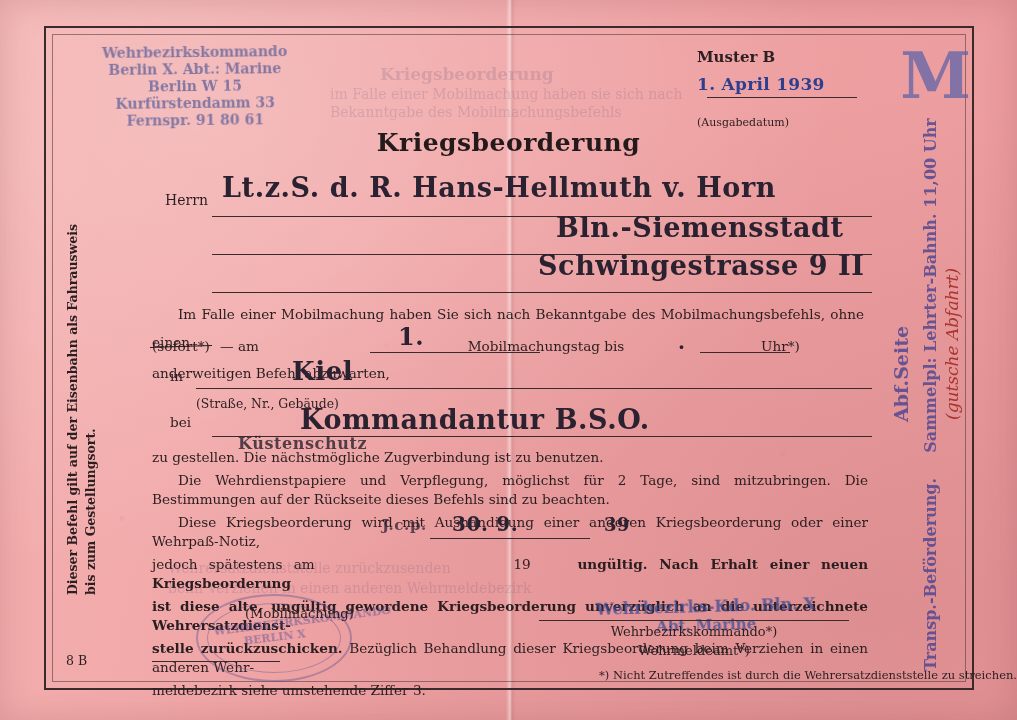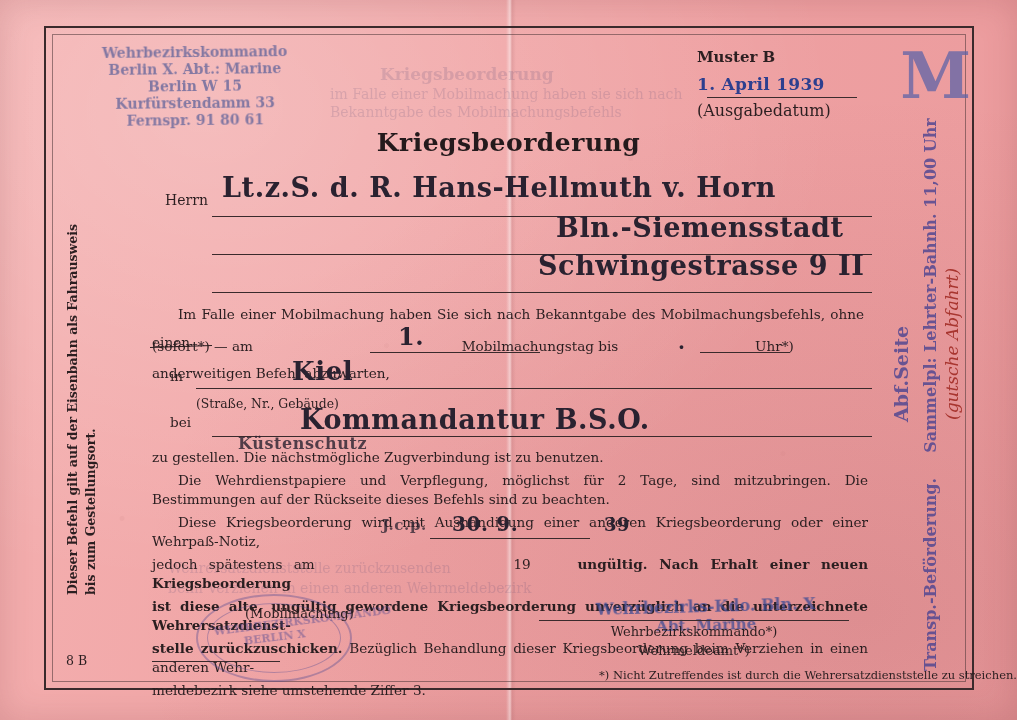--- a/index.html
+++ b/index.html
@@ -125,22 +125,22 @@
     font-size: 17px;
     color: #2d3f8f;
     letter-spacing: .3px;
   }
   .muster .rule {
     border-bottom: 1px solid #3b2b2d;
     width: 150px;
     margin: 3px auto 0;
   }
   .muster .sub {
-    font-size: 16px;
-    margin-top: 3px;
+    font-size: 11px;
+    margin-top: 18px;
     font-family: "DejaVu Serif", serif;
     color: #2c1f21;
   }
 
   .big-m {
     position: absolute;
     right: 46px; top: 44px;
     font-family: "DejaVu Serif", serif;
     font-weight: 700;
     font-size: 64px;
@@ -439,21 +439,21 @@
   <div class="hw hw-city">Bln.-Siemensstadt</div>
   <div class="hw hw-street">Schwingestrasse 9 II</div>
 
   <div class="body">
     <p class="ind">Im Falle einer Mobilmachung haben Sie sich nach Bekanntgabe des Mobilmachungsbefehls, ohne einen</p>
     <p>anderweitigen Befehl abzuwarten,</p>
   </div>
 
   <div class="line-sofort">
     <span class="strike">(sofort*)</span>
-    <span style="">— am</span>
+    <span style="margin-left:6px;">— am</span>
     <span style="display:inline-block;width:200px;"></span>
     <span>Mobilmachungstag bis</span>
     <span style="display:inline-block;width:128px;"></span>
     <span>Uhr*)</span>
   </div>
   <div class="u-day"></div>
   <div class="u-hour"></div>
   <div class="hw hw-day">1.</div>
   <div class="hw hw-dot">.</div>
 

